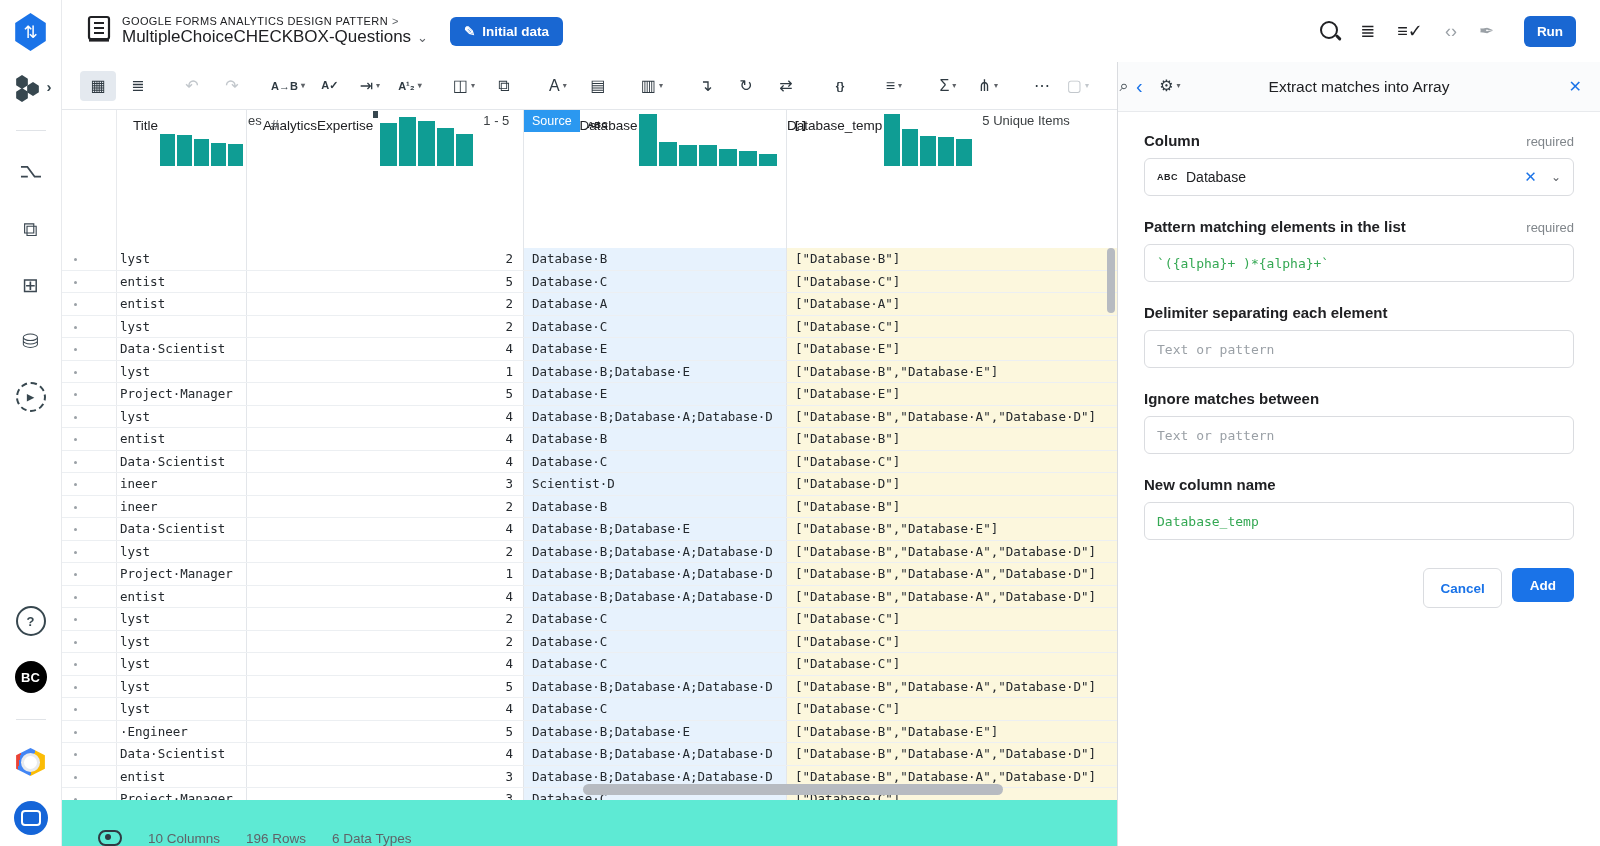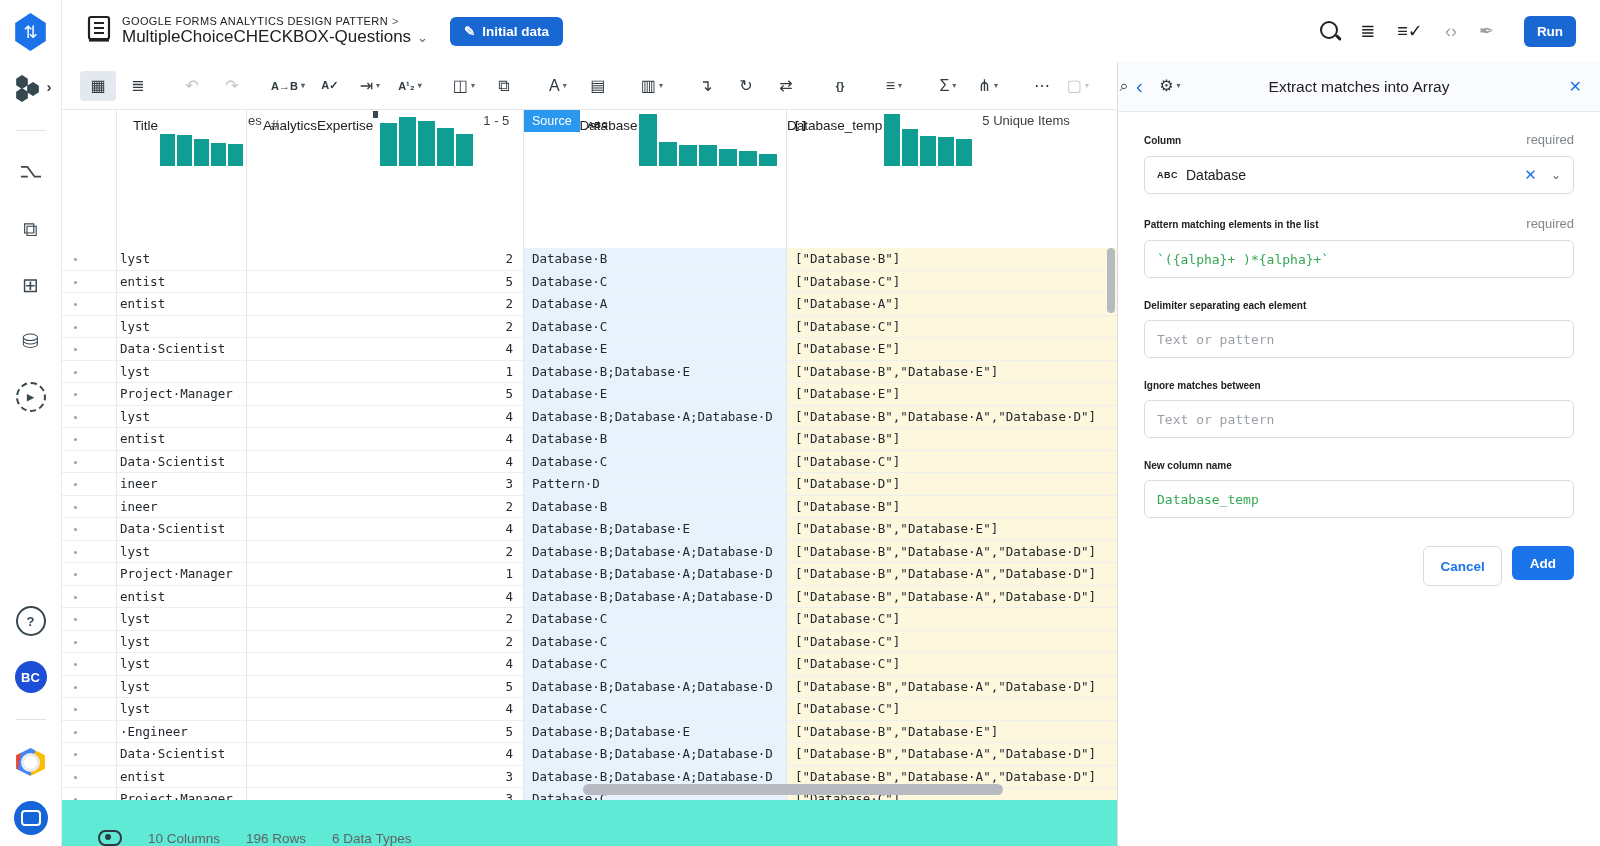--- a/index.html
+++ b/index.html
@@ -15,21 +15,21 @@
            display:flex;align-items:center;justify-content:center}
   .minihexwrap{position:relative;width:30px;height:26px}
   .minihex{position:absolute;width:13px;height:14px;background:#37474f;
            clip-path:polygon(50% 0,95% 26%,95% 74%,50% 100%,5% 74%,5% 26%)}
   .mh1{left:0;top:0}.mh2{left:11px;top:7px}.mh3{left:0;top:13px}
   .minihexwrap .chev{position:absolute;right:-6px;top:3px;font-size:15px;color:#37474f;font-weight:bold}
   .rail-div{width:30px;height:1px;background:#e0e3e7;margin:4px 0 24px}
   .circle-ic{width:26px;height:26px;border-radius:50%;border:2px solid #37474f;
              display:flex;align-items:center;justify-content:center;font-size:13px;font-weight:bold;color:#37474f}
   .dashed{border-style:dashed;font-size:9px}
-  .avatar{width:32px;height:32px;border-radius:50%;background:#1d4ed8;color:#fff;
+  .avatar{width:32px;height:32px;border-radius:50%;background:#000000;color:#fff;
           font-size:13px;font-weight:bold;display:flex;align-items:center;justify-content:center}
   .gcp{width:32px;height:28px;clip-path:polygon(50% 0,95% 26%,95% 74%,50% 100%,5% 74%,5% 26%);
        background:linear-gradient(100deg,#ea4335 18%,#4285f4 18% 55%,#fbbc05 55%);position:relative;
        display:flex;align-items:center;justify-content:center}
   .gcp::after{content:"";width:13px;height:13px;border-radius:50%;background:#fff;border:3px solid #e8eaed}
   .chatic{width:34px;height:34px;border-radius:50%;background:#1565d8;position:relative;
           display:flex;align-items:center;justify-content:center}
   .chatic::after{content:"";width:16px;height:12px;border-radius:4px;border:2.5px solid #fff}
   .spacer{flex:1}
   
@@ -110,21 +110,21 @@
   .eye::after{content:"";position:absolute;left:5px;top:2px;width:6px;height:6px;border-radius:50%;background:#2f3a42}
   
   .panel{flex:1;border-left:1px solid #dadce0;display:flex;flex-direction:column;background:#fff}
   .phdr{height:50px;min-height:50px;display:flex;align-items:center;background:#fafbfc;
         border-bottom:1px solid #e8eaed;padding:0 18px;box-sizing:border-box}
   .pback{color:#1a73e8;font-size:20px;cursor:pointer;width:24px}
   .ptitle{flex:1;text-align:center;font-size:15.5px;color:#202124}
   .pclose{color:#1a73e8;font-size:16px;cursor:pointer;width:24px;text-align:right}
   .pbody{padding:20px 26px;display:flex;flex-direction:column}
   .f-label-row{display:flex;align-items:baseline;margin-bottom:9px}
-  .f-label{font-size:10px;font-weight:bold;color:#202124;flex:1}
+  .f-label{font-size:15px;font-weight:bold;color:#202124;flex:1}
   .f-req{font-size:13px;color:#80868b}
   .control{height:38px;border:1px solid #dadce0;border-radius:6px;display:flex;align-items:center;
            padding:0 12px;box-sizing:border-box;margin-bottom:22px;background:#fff}
   .sel-badge{font-size:9px;font-weight:bold;letter-spacing:.5px;margin-right:8px}
   .sel-val{font-size:14px;flex:1}
   .sel-x{color:#1a73e8;font-size:15px;cursor:pointer;margin-right:14px}
   .sel-caret{color:#5f6368;font-size:12px;cursor:pointer}
   input.pinput{height:38px;border:1px solid #dadce0;border-radius:6px;padding:0 12px;margin-bottom:22px;
         font-family:"DejaVu Sans Mono",monospace;font-size:13px;color:#202124;outline:none;width:100%;box-sizing:border-box}
   input.pinput::placeholder{color:#9aa0a6}
@@ -474,21 +474,21 @@
             <div class="gcell"></div>
             <div class="td c-title" style="width: 130px; min-width: 130px;">Data·Scientist</div>
             <div class="td c-exp" style="width: 277px; min-width: 277px;">4</div>
             <div class="td c-db" style="width: 263px; min-width: 263px;">Database·C</div>
             <div class="td c-dbt" style="width: 330px; min-width: 330px;">["Database·C"]</div>
           </div>
           <div class="tr">
             <div class="gcell"></div>
             <div class="td c-title" style="width: 130px; min-width: 130px;">ineer</div>
             <div class="td c-exp" style="width: 277px; min-width: 277px;">3</div>
-            <div class="td c-db" style="width: 263px; min-width: 263px;">Pattern·D</div>
+            <div class="td c-db" style="width: 263px; min-width: 263px;">Scientist·D</div>
             <div class="td c-dbt" style="width: 330px; min-width: 330px;">["Database·D"]</div>
           </div>
           <div class="tr">
             <div class="gcell"></div>
             <div class="td c-title" style="width: 130px; min-width: 130px;">ineer</div>
             <div class="td c-exp" style="width: 277px; min-width: 277px;">2</div>
             <div class="td c-db" style="width: 263px; min-width: 263px;">Database·B</div>
             <div class="td c-dbt" style="width: 330px; min-width: 330px;">["Database·B"]</div>
           </div>
           <div class="tr">

